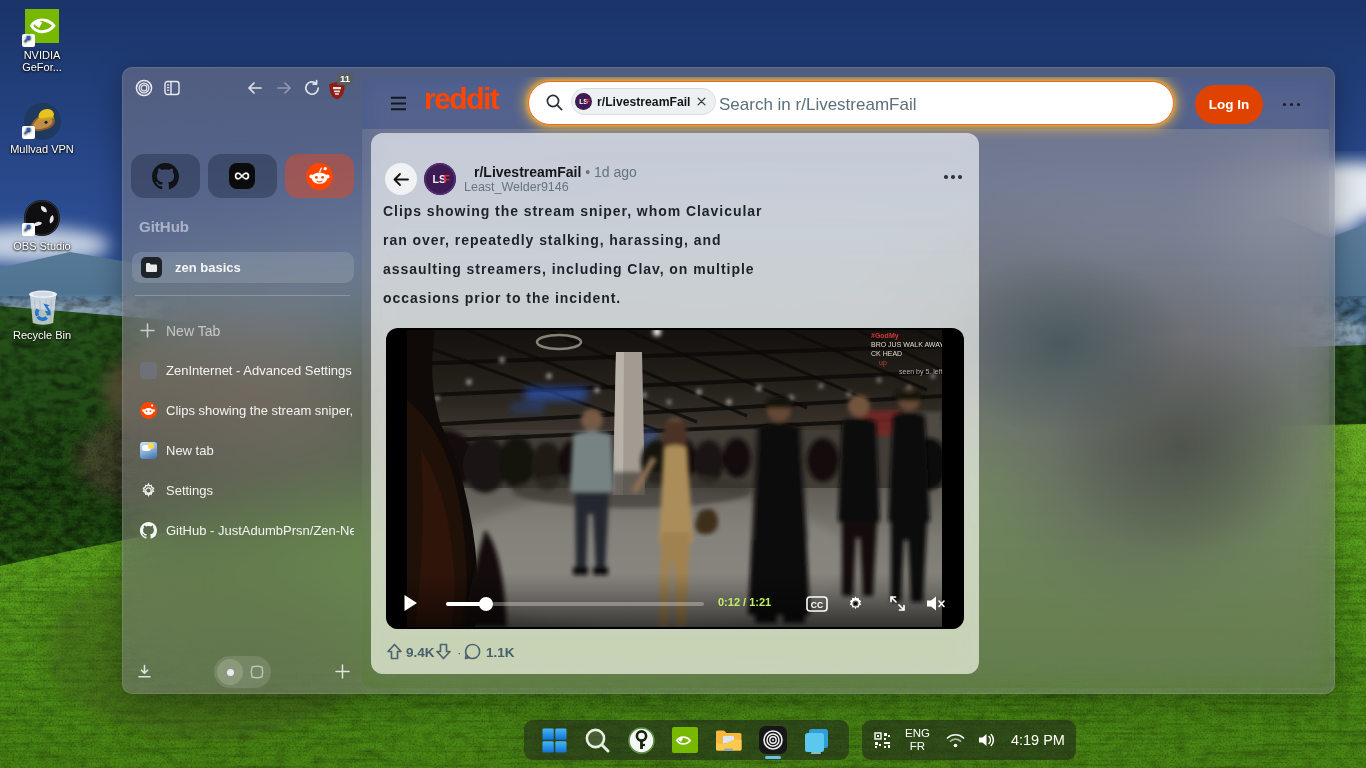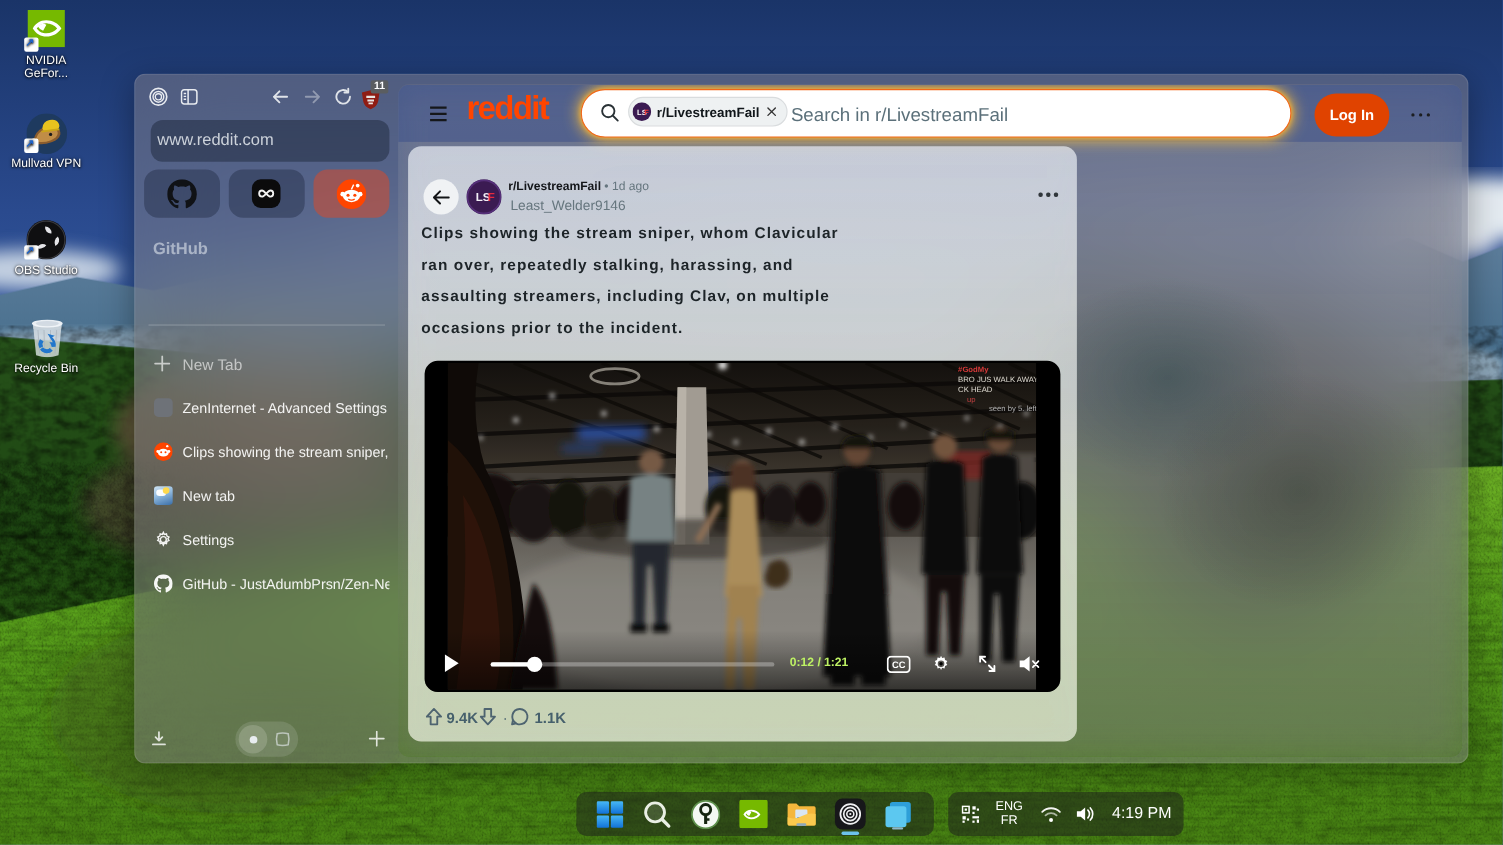--- a/index.html
+++ b/index.html
@@ -213,21 +213,20 @@
       <svg class="abs" style="left:180px;top:11px" width="18" height="18" viewBox="0 0 18 18">
         <path d="M15.2,9 A6.2,6.2 0 1 1 13.3,4.55" fill="none" stroke="#dfe3e9" stroke-width="1.7" stroke-linecap="round"></path>
         <path d="M13.6,1.6 L13.6,5.1 L10.1,5.1" fill="none" stroke="#dfe3e9" stroke-width="1.7" stroke-linecap="round" stroke-linejoin="round"></path>
       </svg>
       <svg class="abs" style="left:205px;top:13px" width="18" height="19" viewBox="0 0 18 19">
         <path d="M9,1 L17,3 L16,10 C15.5,14.5 12.5,17 9,18.3 C5.5,17 2.5,14.5 2,10 L1,3 Z" fill="#8f1d14"></path>
         <path d="M5,6 h8 v2.2 h-8 Z M6,9.4 h6 v1.8 h-6 Z M7,12.2 h4 v1.6 h-4 Z" fill="#e9e5e2"></path>
       </svg>
       <div class="abs" style="left:214px;top:5px;width:16px;height:12px;background:#5a5d60;border-radius:2px;color:#fff;font-size:9.5px;font-weight:bold;text-align:center;line-height:12px;">11</div>
 
-      <div class="abs" style="left:14px;top:41px;width:217px;height:38px;background:rgba(18,28,46,.42);border-radius:11px;color:#ccd2da;font-size:15px;line-height:38px;padding-left:6px;">www.reddit.com</div>
 
       <div class="abs" style="left:8px;top:86px;width:69px;height:44px;background:rgba(20,30,48,.35);border-radius:13px;">
         <svg class="abs" style="left:21px;top:9px" width="27" height="27" viewBox="0 0 16 16">
           <path fill="#101216" d="M8 0C3.58 0 0 3.58 0 8c0 3.54 2.29 6.53 5.47 7.59.4.07.55-.17.55-.38 0-.19-.01-.82-.01-1.49-2.01.37-2.53-.49-2.69-.94-.09-.23-.48-.94-.82-1.13-.28-.15-.68-.52-.01-.53.63-.01 1.08.58 1.23.82.72 1.21 1.87.87 2.33.66.07-.52.28-.87.51-1.07-1.78-.2-3.64-.89-3.64-3.95 0-.87.31-1.59.82-2.15-.08-.2-.36-1.02.08-2.12 0 0 .67-.21 2.2.82.64-.18 1.32-.27 2-.27s1.36.09 2 .27c1.53-1.04 2.2-.82 2.2-.82.44 1.1.16 1.92.08 2.12.51.56.82 1.27.82 2.15 0 3.07-1.87 3.75-3.65 3.95.29.25.54.73.54 1.48 0 1.07-.01 1.93-.01 2.2 0 .21.15.46.55.38A8.01 8.01 0 0 0 16 8c0-4.42-3.58-8-8-8z"></path>
         </svg>
       </div>
       <div class="abs" style="left:85px;top:86px;width:69px;height:44px;background:rgba(20,30,48,.35);border-radius:13px;">
         <div class="abs" style="left:21px;top:9px;width:26px;height:26px;background:#0b0b0c;border-radius:8px;">
           <svg class="abs" style="left:4px;top:4px" width="18" height="18" viewBox="0 0 18 18">
             <path d="M5.2,6.2 C3.6,6.2 2.6,7.4 2.6,9 C2.6,10.6 3.6,11.8 5.2,11.8 C7.6,11.8 10.4,6.2 12.8,6.2 C14.4,6.2 15.4,7.4 15.4,9 C15.4,10.6 14.4,11.8 12.8,11.8 C10.4,11.8 7.6,6.2 5.2,6.2 Z" fill="none" stroke="#f2f2f2" stroke-width="1.7"></path>
@@ -242,20 +241,28 @@
           <circle cx="15.9" cy="10" r="1.55" fill="#fff"></circle>
           <circle cx="14.2" cy="4.2" r="1.25" fill="#fff"></circle>
           <path d="M10,6.8 L11.5,3.6" stroke="#fff" stroke-width=".9" fill="none"></path>
           <circle cx="7.7" cy="10.7" r="1.05" fill="#ff4500"></circle>
           <circle cx="12.3" cy="10.7" r="1.05" fill="#ff4500"></circle>
           <path d="M7.8,13.2 Q10,14.8 12.2,13.2" stroke="#ff4500" stroke-width=".8" fill="none"></path>
         </svg>
       </div>
 
       <div class="abs" style="left:16px;top:150px;font-size:15px;font-weight:bold;color:rgba(235,240,246,.55);">GitHub</div>
+      <div class="abs" style="left:9px;top:184px;width:222px;height:31px;background:rgba(255,255,255,.13);border-radius:9px;">
+        <div class="abs" style="left:9px;top:5px;width:21px;height:21px;background:rgba(15,18,24,.85);border-radius:5px;">
+          <svg class="abs" style="left:4px;top:5px" width="13" height="11" viewBox="0 0 13 11">
+            <path d="M1,2 Q1,1 2,1 L4.6,1 L5.8,2.4 L11,2.4 Q12,2.4 12,3.4 L12,9 Q12,10 11,10 L2,10 Q1,10 1,9 Z" fill="#e8e8ea"></path>
+          </svg>
+        </div>
+        <span class="abs" style="left:43px;top:8px;font-size:13px;font-weight:bold;color:#f2f5f8;">zen basics</span>
+      </div>
       <div class="abs" style="left:12px;top:227px;width:215px;height:1px;background:rgba(255,255,255,.22);"></div>
 
       <div class="abs" style="left:17px;top:255px;width:15px;height:15px;">
         <svg width="15" height="15" viewBox="0 0 15 15">
           <path d="M7.5,1 L7.5,14 M1,7.5 L14,7.5" stroke="rgba(255,255,255,.65)" stroke-width="1.6" stroke-linecap="round"></path>
         </svg>
       </div>
       <div class="abs" style="left:43px;top:255px;font-size:14px;color:rgba(255,255,255,.6);">New Tab</div>
 
       <div class="abs" style="left:17px;top:294px;width:17px;height:17px;background:#6e7278;border-radius:4px;"></div>
@@ -346,21 +353,21 @@
           <svg class="abs" style="left:8px;top:8.5px" width="16" height="15" viewBox="0 0 16 15">
             <path d="M15,7.5 L1.5,7.5 M7,2 L1.5,7.5 L7,13" fill="none" stroke="#121416" stroke-width="1.8" stroke-linecap="round" stroke-linejoin="round"></path>
           </svg>
         </div>
         <svg class="abs" style="left:52.5px;top:30px" width="32" height="32" viewBox="0 0 32 32">
           <circle cx="16" cy="16" r="16" fill="#3b1b52"></circle>
           <circle cx="16" cy="16" r="15" fill="none" stroke="#56307a" stroke-width="1.5"></circle>
           <text x="8.5" y="20" font-size="10.5" font-weight="bold" fill="#f2eef6" font-family="Liberation Sans">LS</text>
           <text x="19.5" y="20" font-size="10.5" font-weight="bold" fill="#e7293e" font-family="Liberation Sans">F</text>
         </svg>
-        <div class="abs" style="left:91px;top:31px;font-size:11px;"><span style="font-weight:bold;color:#141619;">r/LivestreamFail</span><span style="color:#66767e;"> • 1d ago</span></div>
+        <div class="abs" style="left:103px;top:31px;font-size:14px;"><span style="font-weight:bold;color:#141619;">r/LivestreamFail</span><span style="color:#66767e;"> • 1d ago</span></div>
         <div class="abs" style="left:93px;top:47px;font-size:12.5px;color:#66767e;">Least_Welder9146</div>
         <div class="abs" style="left:573px;top:42px;width:18px;height:4px;">
           <div style="position:absolute;left:0;top:0;width:3.6px;height:3.6px;border-radius:50%;background:#30363b"></div>
           <div style="position:absolute;left:7px;top:0;width:3.6px;height:3.6px;border-radius:50%;background:#30363b"></div>
           <div style="position:absolute;left:14px;top:0;width:3.6px;height:3.6px;border-radius:50%;background:#30363b"></div>
         </div>
         <div class="abs" style="left:12px;top:64px;width:600px;font-size:14px;letter-spacing:0.95px;line-height:29px;font-weight:bold;color:#1d2428;">Clips showing the stream sniper, whom Clavicular<br>ran over, repeatedly stalking, harassing, and<br>assaulting streamers, including Clav, on multiple<br>occasions prior to the incident.</div>
 
         <div id="video" class="abs" style="left:15px;top:195px;width:578px;height:301px;border-radius:12px;background:#000;overflow:hidden;">
           <svg class="abs" style="left:21px;top:2px" width="535" height="297" viewBox="0 0 535 297">

